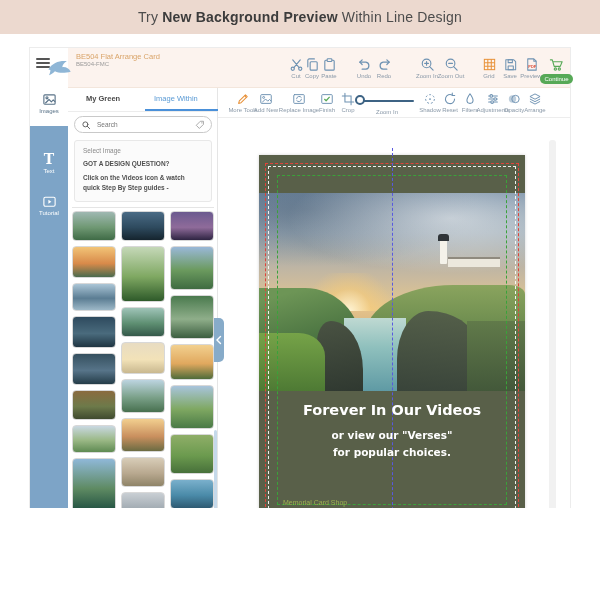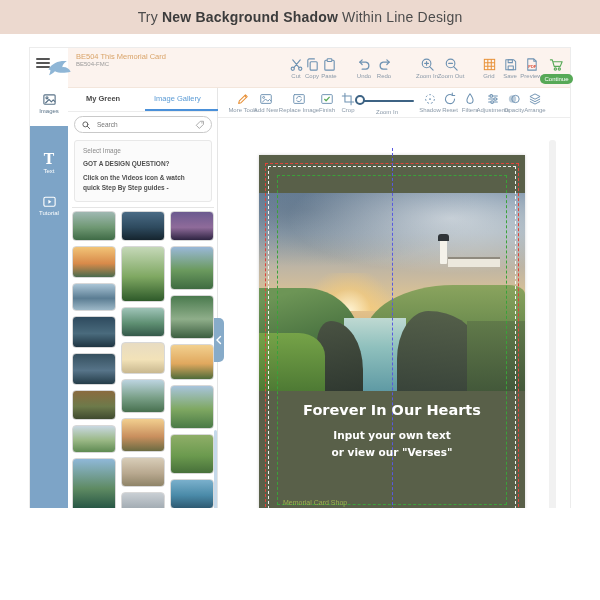--- a/index.html
+++ b/index.html
@@ -140,38 +140,38 @@
   .legend{position:absolute;left:460px;top:556px;font-size:7px;color:#555;line-height:9px;}
   .legend b{font-weight:normal;}
 </style>
 </head>
 <body>
 
 <div class="stage">
 
   <div class="banner" style="background-color: rgb(236, 217, 207);">
     <span>Try </span>
-    <b>New Background Shadow</b>
+    <b>New Background Preview</b>
     <span> Within Line Design</span>
   </div>
 
   <div class="app"></div>
 
   <div class="header-left"></div>
   <div class="app-header"></div>
   <div class="burger">
       <i></i>
       <i></i>
       <i></i>
     </div>
   <svg class="dove" viewBox="0 0 16 16">
     <path fill="#8fb6d6" d="M1.5 9.5 C4 5.5 8 4 12.8 4.4 C11 5.5 10.2 6.6 10 8.1 C12.5 7.9 14 8.9 15.2 10.9 C12 11.7 8 12 5.5 10.6 C4.5 11.6 3.4 12.6 1.8 13.1 C2.4 11.9 2.7 10.8 2.7 9.8 Z"></path>
   </svg>
   <div class="prod">
-    <div class="t1">BE504 This Memorial Card</div>
+    <div class="t1">BE504 Flat Arrange Card</div>
     <div class="t2">H105mm x W74mm( mm )</div>
     <div class="t3">BE504-FMC</div>
   </div>
 
   <div class="tb" style="left:279px">
     <svg viewBox="0 0 16 16" fill="none" stroke="#6e92b2" stroke-width="1.2" stroke-linecap="round">
         <circle cx="4" cy="12.5" r="1.7"></circle>
         <circle cx="12" cy="12.5" r="1.7"></circle>
         <path d="M5.2 11.3 L12 3 M10.8 11.3 L4 3"></path>
       </svg>
@@ -357,21 +357,21 @@
         <path d="M6.8 6 L10 8.2 L6.8 10.4 Z" fill="#fff" stroke="none"></path>
       </svg>
     <div class="lbl">Tutorial</div>
   </div>
   <div class="side-btn" style="left:37px">?</div>
   <div class="side-btn" style="left:54px">↑</div>
 
   <div class="panel"></div>
   <div class="ptabs-border"></div>
   <div class="ptab t-my">My Green</div>
-  <div class="ptab t-gal">Image Gallery</div>
+  <div class="ptab t-gal">Image Within</div>
   <div class="ptab-underline"></div>
 
   <div class="search">
     <svg class="mag" viewBox="0 0 16 16" fill="none" stroke="#666" stroke-width="1.6" stroke-linecap="round">
         <circle cx="7" cy="7" r="4"></circle>
         <path d="M10 10 L13.8 13.8"></path>
       </svg>
     <input placeholder="Search" style="">
     <svg class="tag" viewBox="0 0 16 16" fill="none" stroke="#999" stroke-width="1.3" stroke-linejoin="round">
         <path d="M2 8.5 L8.5 2 H13.5 V7 L7 13.5 Z"></path>
@@ -447,24 +447,24 @@
     <div class="ph-rock-right"></div>
     <div class="ph-headland2"></div>
     <div class="ph-grass"></div>
   </div>
 
   <div class="guide g-red" style="border-color: rgb(224, 67, 58);"></div>
   <div class="guide g-white"></div>
   <div class="guide g-green" style="border-color: rgb(58, 162, 58);"></div>
   <div class="guide g-blue" style="border-left-color: rgb(88, 88, 224);"></div>
 
-  <div class="card-title">Forever In Our Hearts</div>
+  <div class="card-title">Forever In Our Videos</div>
   <div class="card-body">
-    <div>Input your own text</div>
     <div>or view our "Verses"</div>
+    <div>for popular choices.</div>
   </div>
   <div class="card-brand">Memorial Card Shop</div>
 
   <div class="safe-seg"></div>
   <div class="ann safe">Safe Line</div>
   <div class="canv-dot"></div>
   <div class="canv-line"></div>
   <div class="ann canv">Canvas</div>
 
   <div class="pagethumb pt1">

